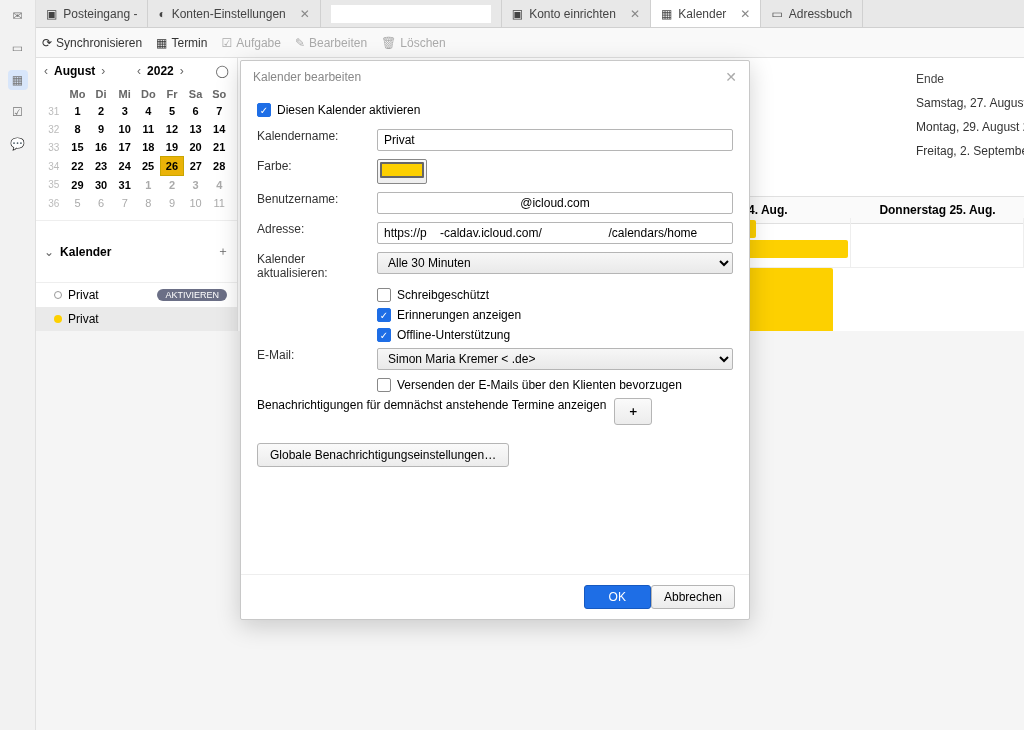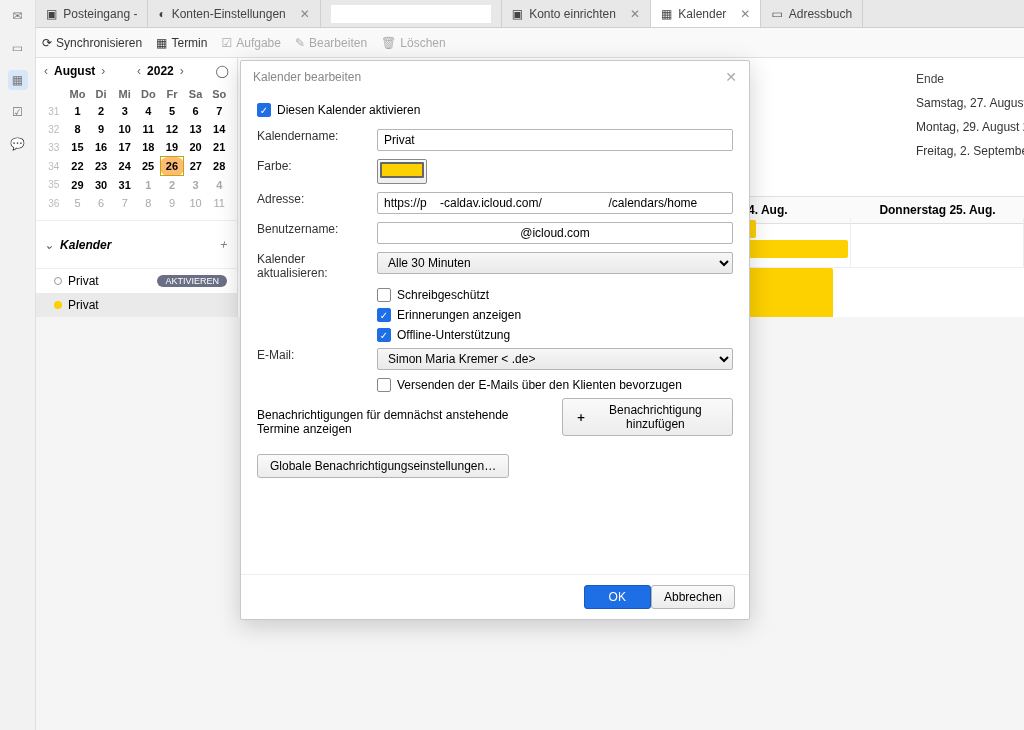--- a/index.html
+++ b/index.html
@@ -28,23 +28,23 @@
 .nav-group { display: flex; align-items: center; gap: 4px; }
 .nav-arrow { cursor: pointer; color: #666; padding: 2px; }
 .mini-cal-title { font-weight: bold; }
 .mini-cal { padding: 2px 6px 8px 6px; }
 .mini-cal table { width: 100%; border-collapse: collapse; table-layout: fixed; }
 .mini-cal th { font-weight: bold; color: #666; padding: 2px 0; text-align: center; font-size: 11px; }
 .mini-cal td { text-align: center; padding: 3px 0; font-size: 11px; }
 .mini-cal td.wk { color: #bbb; font-size: 10px; }
 .mini-cal td.bold { font-weight: bold; }
 .mini-cal td.dim { color: #aaa; }
-.mini-cal td.today { background: #fdba74; border: 1px solid #c9a500; border-radius: 8px; }
-
-.cal-section-head { display: flex; align-items: center; justify-content: space-between; padding: 15px 8px; border-top: 1px solid #eee; border-bottom: 1px solid #eee; font-style: italic; }
+.mini-cal td.today { background: #eab308; border: 1px solid #c9a500; border-radius: 0; }
+
+.cal-section-head { display: flex; align-items: center; justify-content: space-between; padding: 22px 8px; border-top: 1px solid #eee; border-bottom: 1px solid #eee; }
 .cal-section-head .chev { color: #666; margin-right: 6px; }
 .cal-section-head .plus { color: #666; cursor: pointer; }
 .cal-item { display: flex; align-items: center; padding: 5px 10px 5px 18px; gap: 6px; cursor: pointer; }
 .cal-item.sel { background: #eaeaea; }
 .dot { width: 8px; height: 8px; border-radius: 50%; }
 .dot-outline { width: 8px; height: 8px; border-radius: 50%; border: 1px solid #999; }
 .pill { background: #6b6f86; color: #fff; border-radius: 9px; padding: 1px 8px; font-size: 9px; margin-left: auto; }
 
 
 .grid-area { flex: 1; background: #fff; position: relative; }
@@ -70,21 +70,21 @@
 .form-row input[type=text], .form-row select { flex: 1; border: 1px solid #b5b5b5; border-radius: 2px; padding: 2px 6px; height: 22px; background: #fff; }
 .form-row select { background: linear-gradient(#f7f7f7,#e9e9e9); }
 .color-swatch { width: 44px; height: 16px; background: #fdd000; border: 2px solid #666; border-radius: 1px; }
 .chk-row { display: flex; align-items: center; margin-bottom: 6px; padding-left: 120px; gap: 6px; }
 .chk { width: 14px; height: 14px; border: 1px solid #888; border-radius: 2px; display: inline-flex; align-items: center; justify-content: center; cursor: pointer; }
 .chk.on { background: #1e6ee6; border-color: #1e6ee6; color: #fff; font-size: 10px; }
 .section-head { font-weight: bold; margin: 14px 0 8px 0; }
 .btn { border: 1px solid #b5b5b5; background: linear-gradient(#fafafa,#ececec); border-radius: 3px; padding: 4px 12px; cursor: pointer; }
 .btn.primary { background: #1e6ee6; border-color: #1659c0; color: #fff; padding-left: 24px; padding-right: 24px; }
 .dlg-footer { display: flex; justify-content: flex-end; padding: 10px 14px; border-top: 1px solid #eee; }
-.notify-row { display: flex; align-items: flex-end; gap: 8px; }
+.notify-row { display: flex; align-items: flex-start; gap: 8px; }
 .notify-btn { display: flex; align-items: center; gap: 4px; }
 .activate-row { display: flex; align-items: center; gap: 6px; margin-bottom: 12px; }
 </style>
 </head>
 <body>
 
 <div class="left-rail">
   <span class="rail-icon">✉</span>
   <span class="rail-icon">▭</span>
   <span class="rail-icon active">▦</span>
@@ -294,26 +294,26 @@
 
     <div class="form-row">
       <span class="lbl">Kalendername:</span>
       <input type="text" value="Privat" style="">
     </div>
     <div class="form-row">
       <span class="lbl">Farbe:</span>
       <span style="border:1px solid #888; padding:2px; border-radius:2px; background:linear-gradient(#fafafa,#eee);"><span class="color-swatch" style="display:inline-block;"></span></span>
     </div>
     <div class="form-row">
+      <span class="lbl">Benutzername:</span>
+      <input type="text" style="text-align: center;" value="@icloud.com">
+    </div>
+    <div class="form-row">
       <span class="lbl">Adresse:</span>
       <input type="text" value="https://p    -caldav.icloud.com/                    /calendars/home" style="">
-    </div>
-    <div class="form-row">
-      <span class="lbl">Benutzername:</span>
-      <input type="text" style="text-align: center;" value="@icloud.com">
     </div>
     <div class="form-row">
       <span class="lbl">Kalender aktualisieren:</span>
       <select><option>Alle 30 Minuten</option></select>
     </div>
 
     <div class="chk-row">
         <span class="chk"></span>
         <span>Schreibgeschützt</span>
       </div>
@@ -332,21 +332,20 @@
     </div>
     <div class="chk-row">
         <span class="chk"></span>
         <span>Versenden der E-Mails über den Klienten bevorzugen</span>
       </div>
 
     <div class="notify-row">
       <span>Benachrichtigungen für demnächst anstehende Termine anzeigen</span>
       <button class="btn notify-btn">
           <b>＋</b>
-          <span>Benachrichtigung hinzufügen</span>
         </button>
     </div>
     <div style="margin-top:18px;">
       <button class="btn">Globale Benachrichtigungseinstellungen…</button>
     </div>
   </div>
   <div class="dlg-footer">
     <button class="btn primary">OK</button>
     <button class="btn">Abbrechen</button>
   </div>

